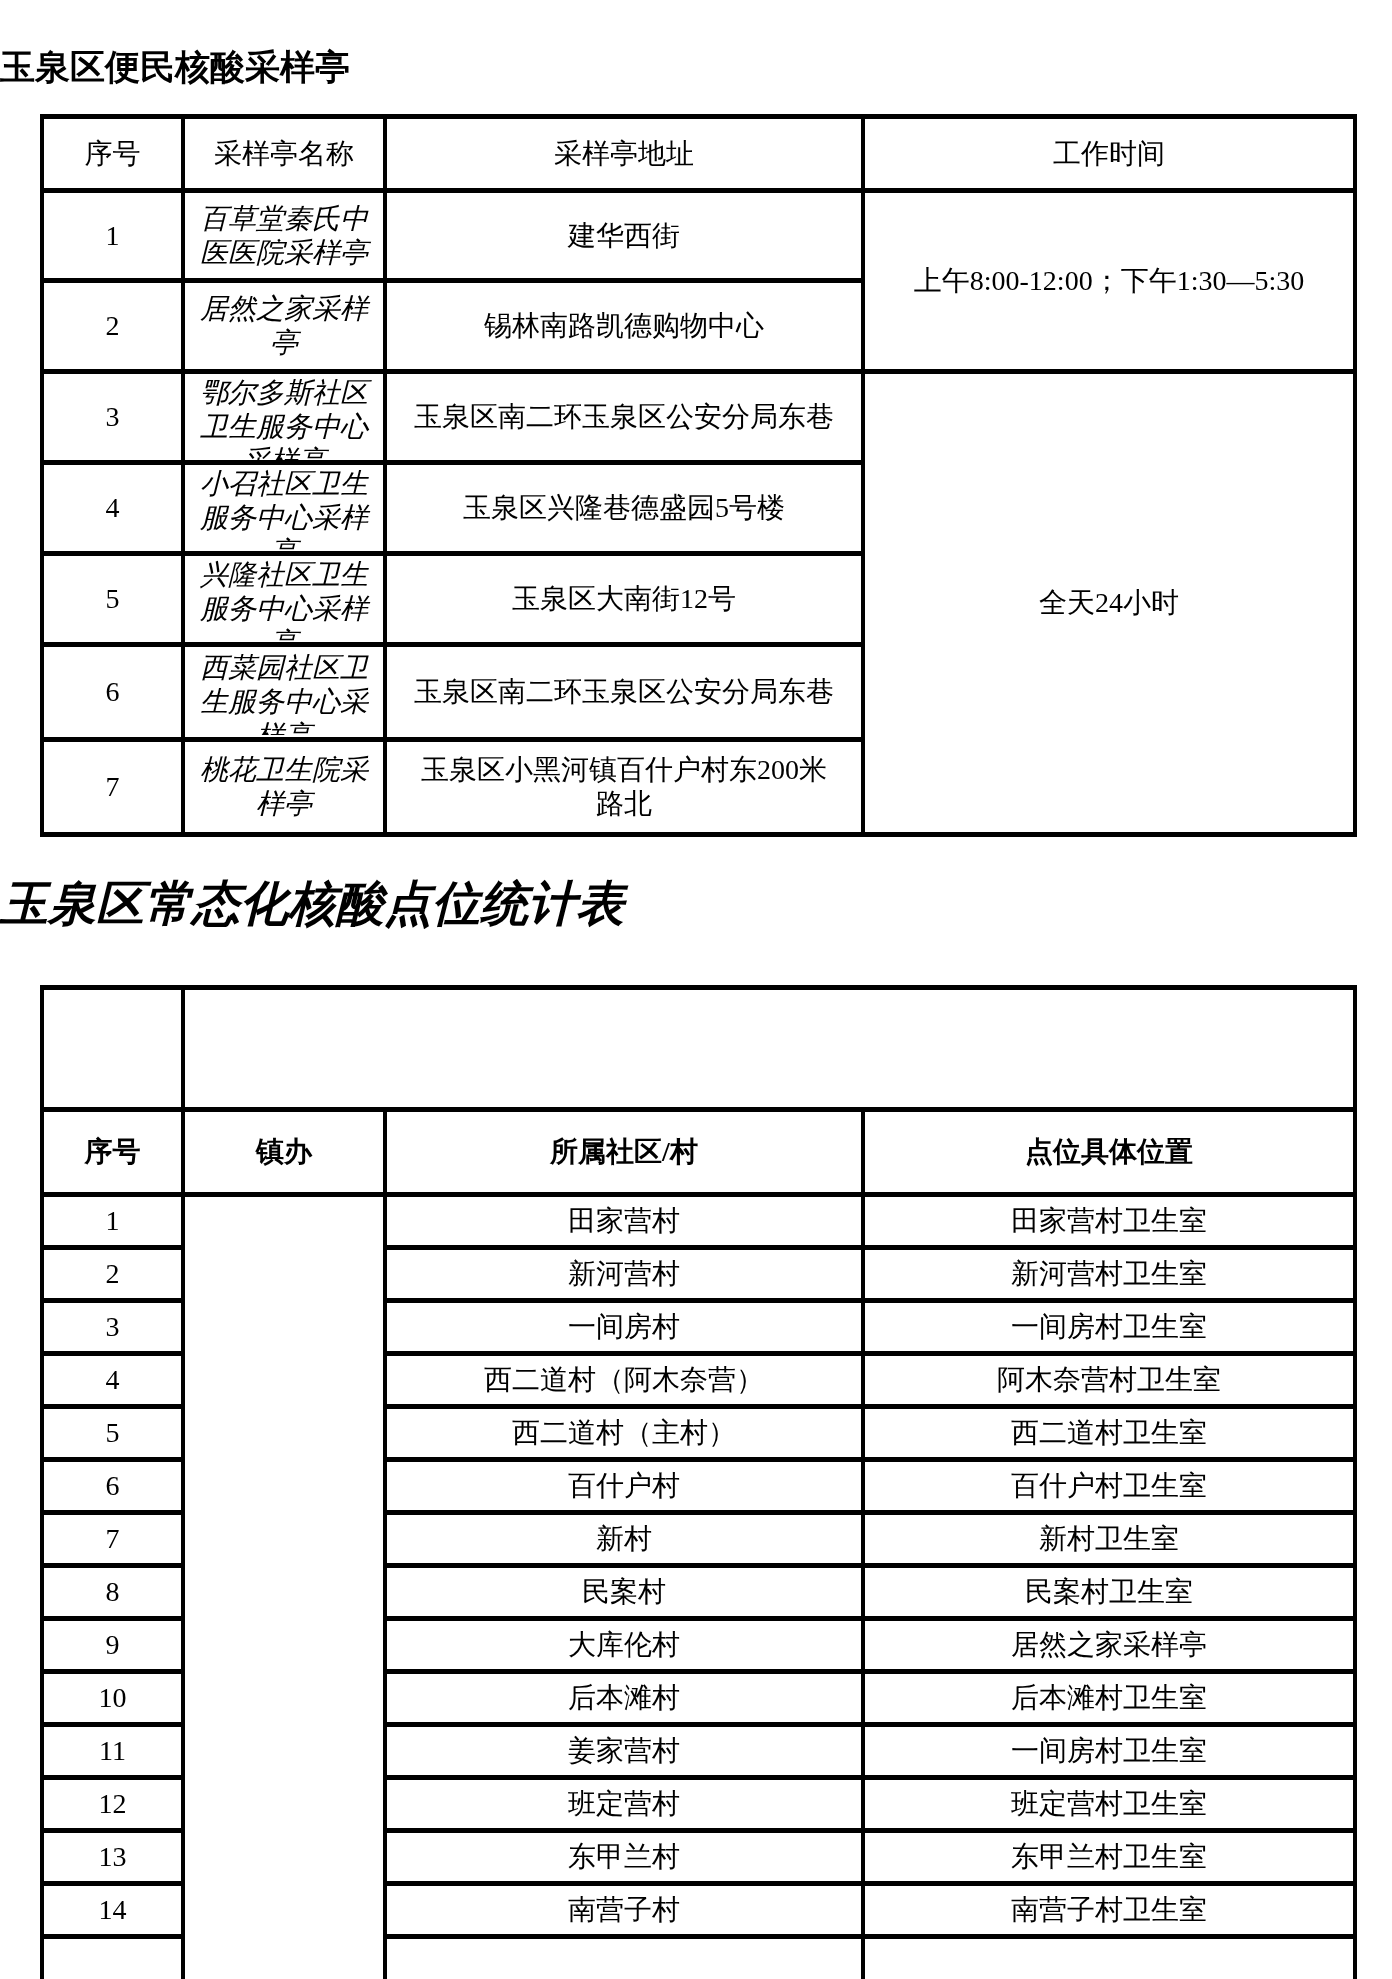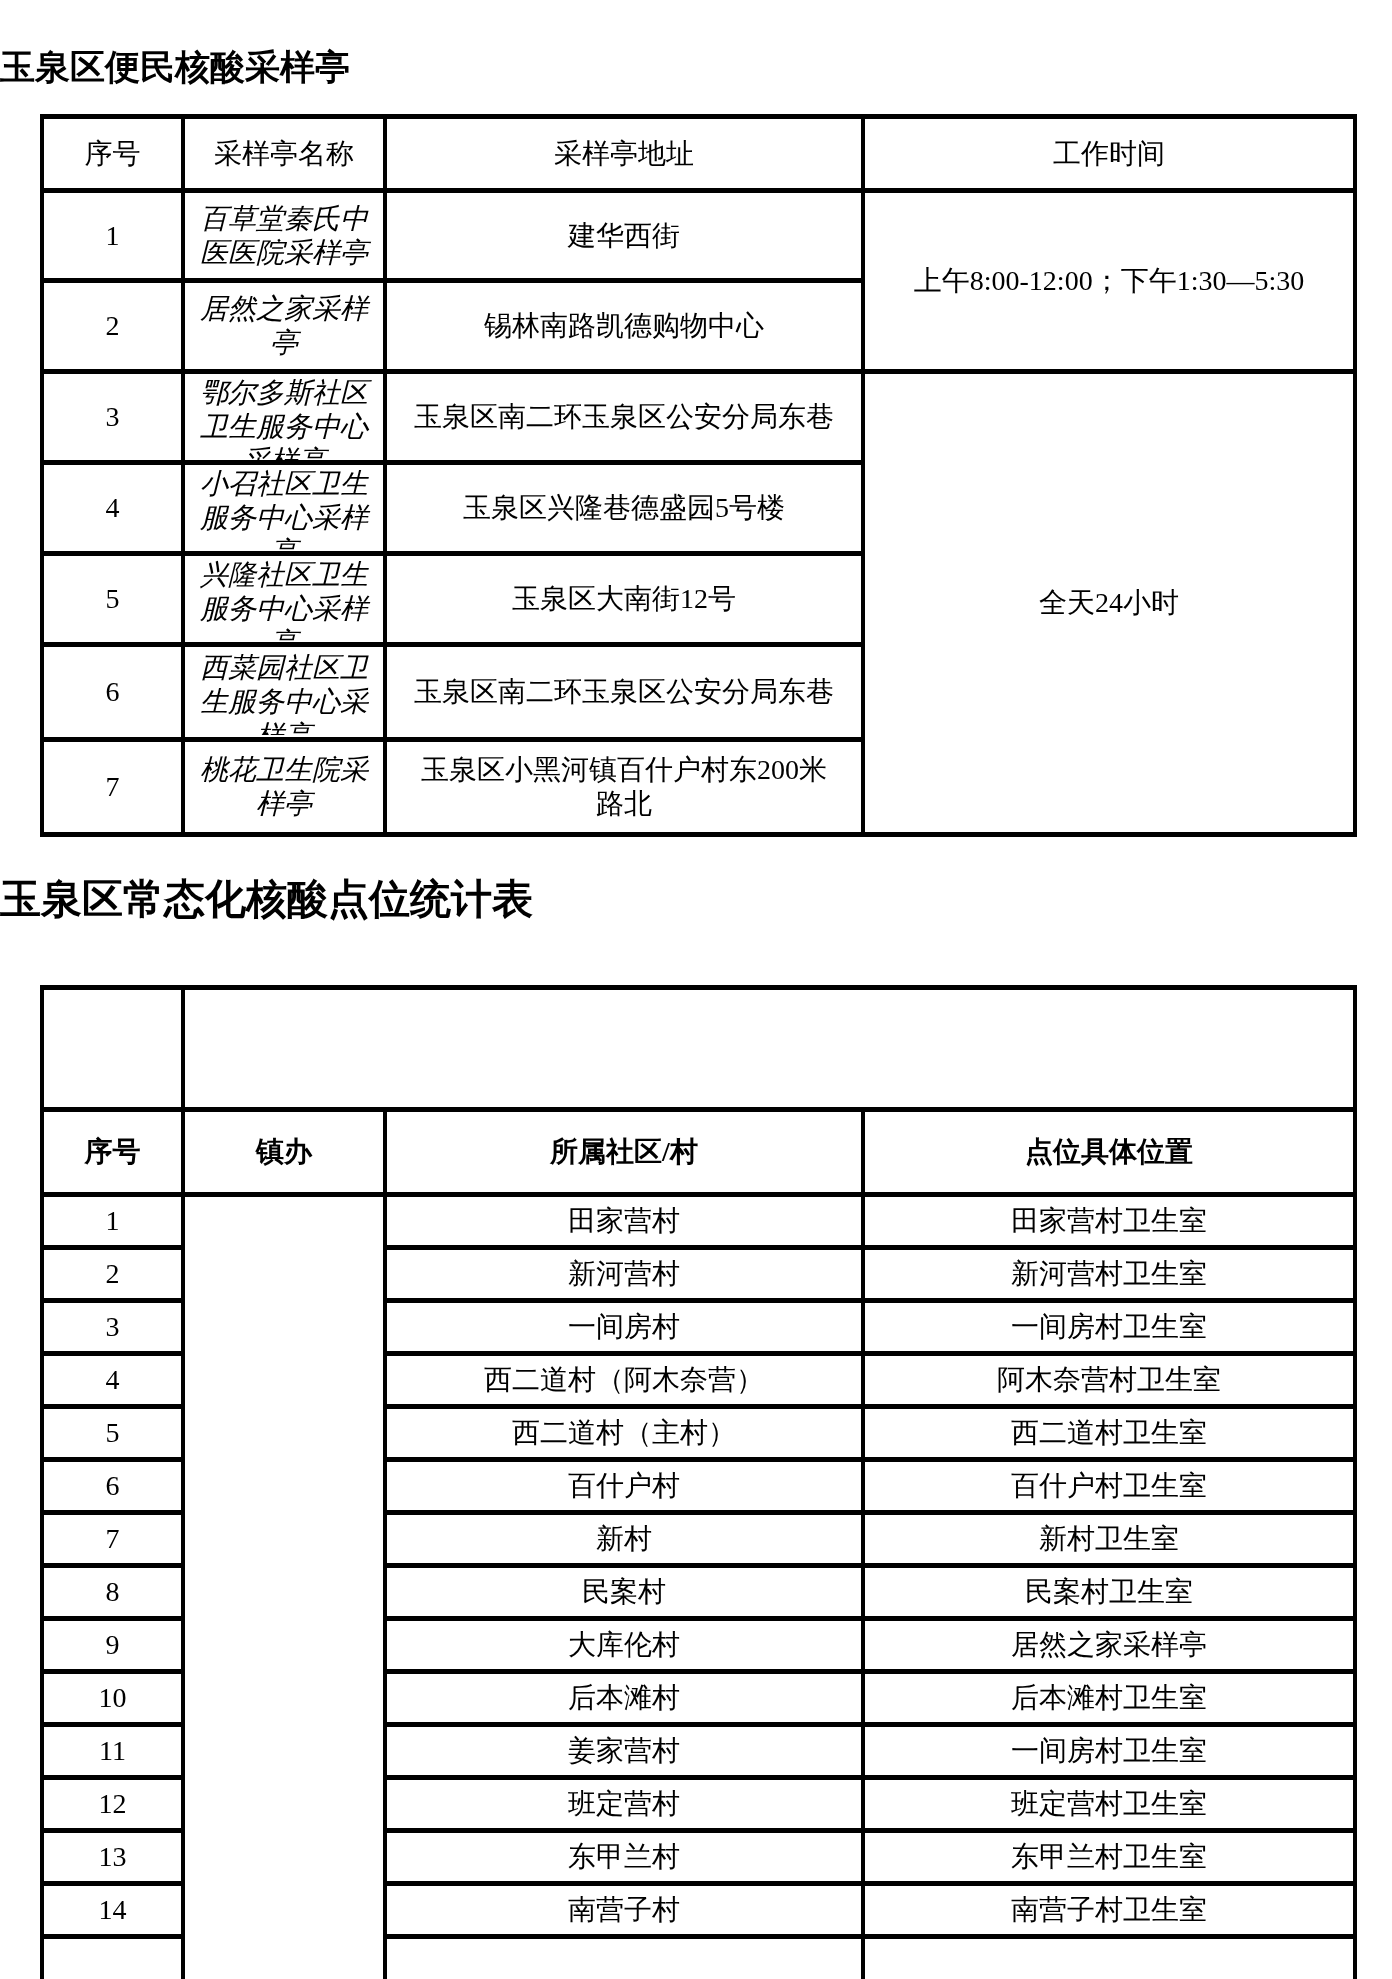--- a/index.html
+++ b/index.html
@@ -3,21 +3,21 @@
 <meta charset="utf-8">
 <style>
   html,body{margin:0;padding:0;}
   body{
     width:1392px;height:1979px;position:relative;overflow:hidden;
     background:#ffffff;color:#000;
     font-family:"Liberation Serif","DejaVu Serif",serif;
   }
   .title{position:absolute;font-weight:bold;text-align:left;white-space:nowrap;}
   #title1{top:44px;left:0;width:1340px;font-size:35px;}
-  #title2{top:872px;left:0;width:1130px;font-size:41px;}
+  #title2{top:872px;left:0;width:1130px;font-size:48px;font-style:italic;}
   table{border-collapse:collapse;table-layout:fixed;position:absolute;left:40px;}
   #table1{top:114px;}
   #table2{top:985px;}
   td{
     border:4px solid #000;
     border-top-width:5px;border-bottom-width:5px;
     text-align:center;vertical-align:middle;
     font-size:28px;padding:0;overflow:hidden;
   }
   

